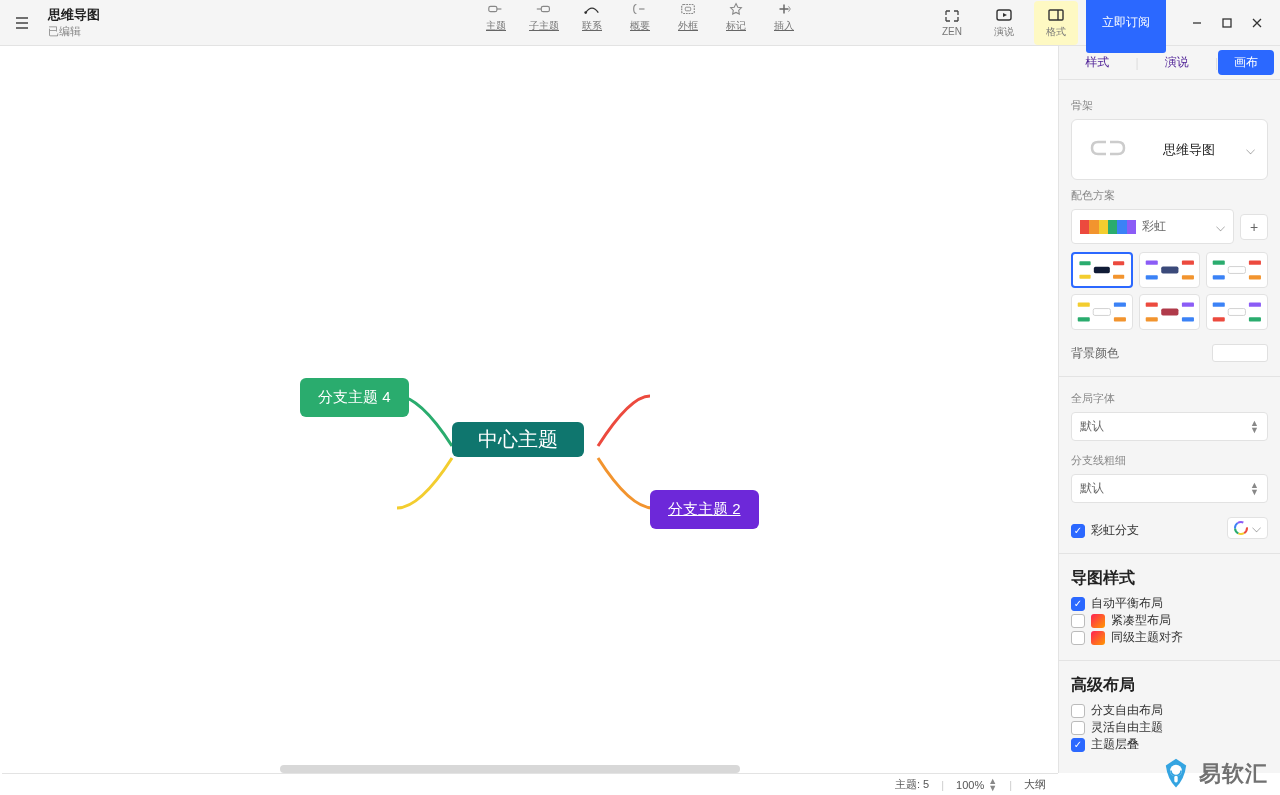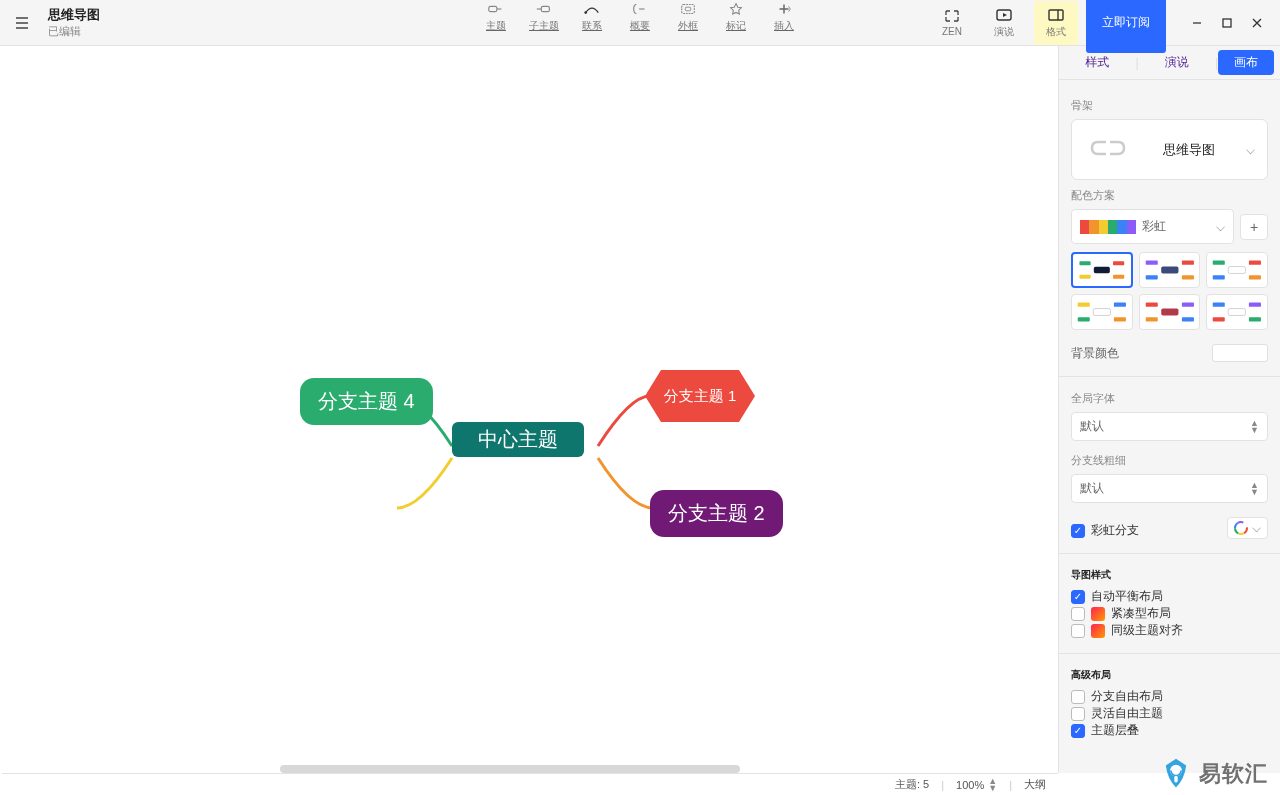--- a/index.html
+++ b/index.html
@@ -22,23 +22,23 @@
 .subscribe-btn { background:#2b68ff; color:#ffffff; padding: 22px 16px; border-radius: 3px; font-size: 12px; cursor: pointer; }
 .win-controls { display:flex; gap:0; margin-left:8px; }
 .win-btn { width: 30px; height: 30px; display:flex; align-items:center; justify-content:center; cursor:pointer; color:#555; }
 
 
 .main { display:flex; height: calc(100% - 46px - 22px); }
 .canvas { flex:1; position:relative; background:#fff; overflow:hidden; }
 .canvas-scrollbar-h { position:absolute; bottom:0; left:280px; width:460px; height:8px; background:#d8d8d8; border-radius:4px;}
 
 
-.node { position:absolute; padding: 10px 18px; border-radius: 14px; font-size: 20px; color:#fff; font-weight:500; text-align:center; }
+.node { position:absolute; padding: 10px 18px; border-radius: 6px; font-size: 15px; color:#fff; font-weight:500; text-align:center; }
 .node-center { background:#0f766e; font-size: 20px; padding: 4px 26px; border-radius: 6px; }
-.node-2 { background:#701a75; }
+.node-2 { background:#6d28d9;text-decoration:underline; }
 .node-3 { background:#f3cd2f; color:#222; }
 .node-4 { background:#2aac6e; }
 .edge { position:absolute; pointer-events:none; }
 
 
 .panel { width: 222px; background:#f5f5f5; border-left:1px solid #e3e3e3; display:flex; flex-direction:column; overflow-y:auto; }
 .panel-tabs { display:flex; height:34px; align-items:center; border-bottom:1px solid #e3e3e3; background:#f5f5f5; }
 .ptab { flex:1; text-align:center; font-size:12px; color:#4c1d95; cursor:pointer; padding: 6px 0; }
 .ptab.active { background:#2b68ff; color:#fff; border-radius:4px; margin:4px; padding: 4px 0; flex: 0 0 56px; margin-left:auto; margin-right:6px;}
 .ptab-sep { color:#ddd; }
@@ -67,21 +67,21 @@
 .select-full { width:100%; background:#fff; border:1px solid #e2e2e2; border-radius:4px; padding:5px 8px; display:flex; justify-content:space-between; align-items:center; cursor:pointer; margin-top:4px; font-size:12px;}
 
 .check-row { display:flex; align-items:center; gap:6px; margin-top:0; font-size:12px; color:#333;}
 .checkbox { width:14px; height:14px; border:1px solid #bbb; border-radius:3px; background:#fff; cursor:pointer; display:flex; align-items:center; justify-content:center;}
 .checkbox.checked { background:#2b68ff; border-color:#2b68ff; }
 .checkbox.checked::after { content:"✓"; color:#fff; font-size:10px; line-height:1; }
 .badge-icon { width:14px;height:14px; border-radius:3px; display:flex;align-items:center;justify-content:center;}
 .rainbow-icon-btn { background:#fff;border:1px solid #e2e2e2;border-radius:4px;padding:3px 6px;display:flex;align-items:center;gap:4px;cursor:pointer;}
 
 .panel-sep { height:1px; background:#e3e3e3; margin: 14px -12px; }
-.section-head { font-size:10px; color:#222; font-weight:600; margin-bottom:6px; }
+.section-head { font-size:16px; color:#222; font-weight:600; margin-bottom:6px; }
 
 
 .statusbar { height:22px; border-top:1px solid #e3e3e3; background:#fff; display:flex; align-items:center; justify-content:flex-end; gap:12px; padding: 0 12px; font-size:11px; color:#555; position:absolute; bottom:0; left:2px; right:222px;}
 .stat-sep { color:#ccc; }
 .updown { font-size:9px; line-height:7px; display:flex; flex-direction:column; color:#888;}
 
 
 .watermark { position:absolute; right:12px; bottom:4px; display:flex; align-items:center; gap:6px; opacity:0.95; }
 .watermark-logo { width:34px; height:34px; }
 .watermark-text { font-size:22px; font-weight:700; color:#6a6a6a; letter-spacing:1px;}
@@ -197,26 +197,20 @@
   <div class="canvas">
 
     <svg class="edge" style="left:0;top:0;width:1058px;height:760px;">
       <path d="M598 400 Q630 350 650 350" stroke="#ec4a3e" stroke-width="3" fill="none"></path>
       <path d="M598 412 Q630 462 653 462" stroke="#f2942e" stroke-width="3" fill="none"></path>
       <path d="M452 412 Q420 462 397 462" stroke="#f3cd2f" stroke-width="3" fill="none"></path>
       <path d="M452 400 Q420 350 397 350" stroke="#2aac6e" stroke-width="3" fill="none"></path>
     </svg>
     <div class="node node-center" style="left:452px; top:376px;">中心主题</div>
 
-    <div style="position:absolute;left:645px;top:324px;">
-      <svg width="110" height="52" viewBox="0 0 110 52">
-          <polygon points="16,0 94,0 110,26 94,52 16,52 0,26" fill="#ec4a3e"></polygon>
-        </svg>
-      <div style="position:absolute;left:0;top:0;width:110px;height:52px;display:flex;align-items:center;justify-content:center;color:#fff;font-size:15px;font-weight:500;">分支主题 1</div>
-    </div>
     <div class="node node-2" style="left:650px; top:444px;">分支主题 2</div>
     <div class="node node-4" style="left:300px; top:332px;">分支主题 4</div>
 
     <div class="canvas-scrollbar-h"></div>
   </div>
 
   <div class="panel">
     <div class="panel-tabs">
       <div class="ptab">样式</div>
       <span class="ptab-sep">|</span>

